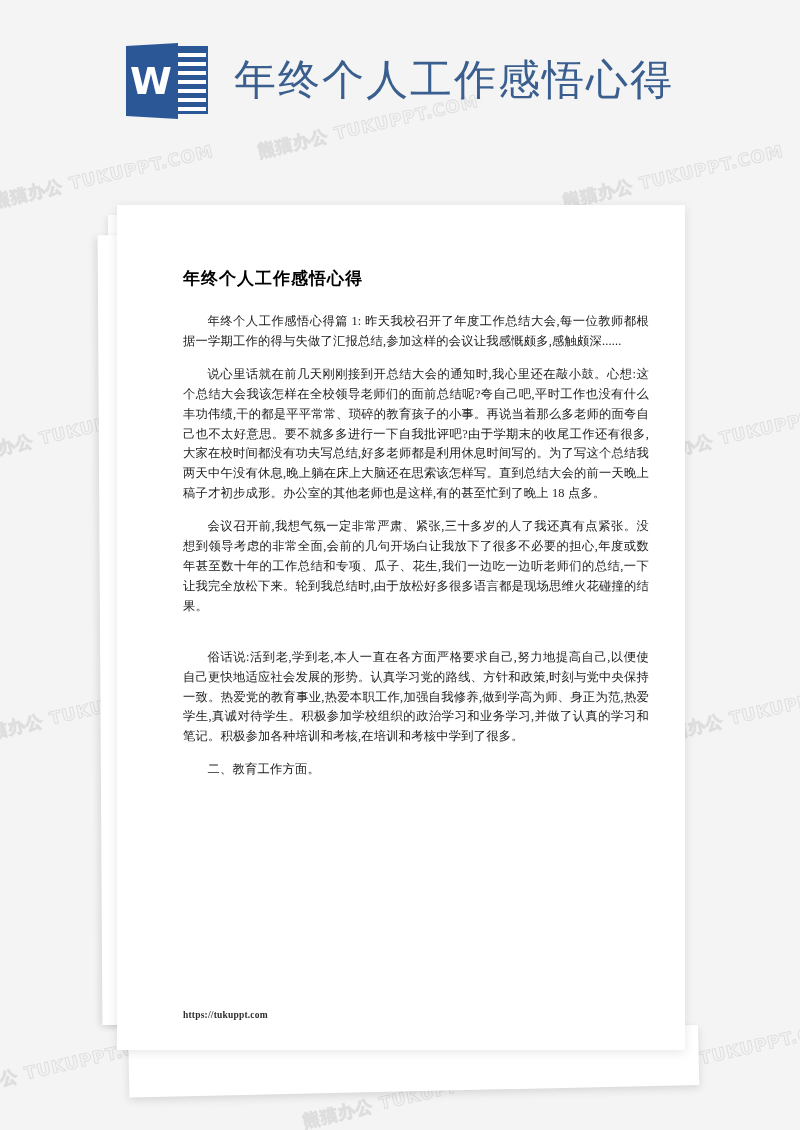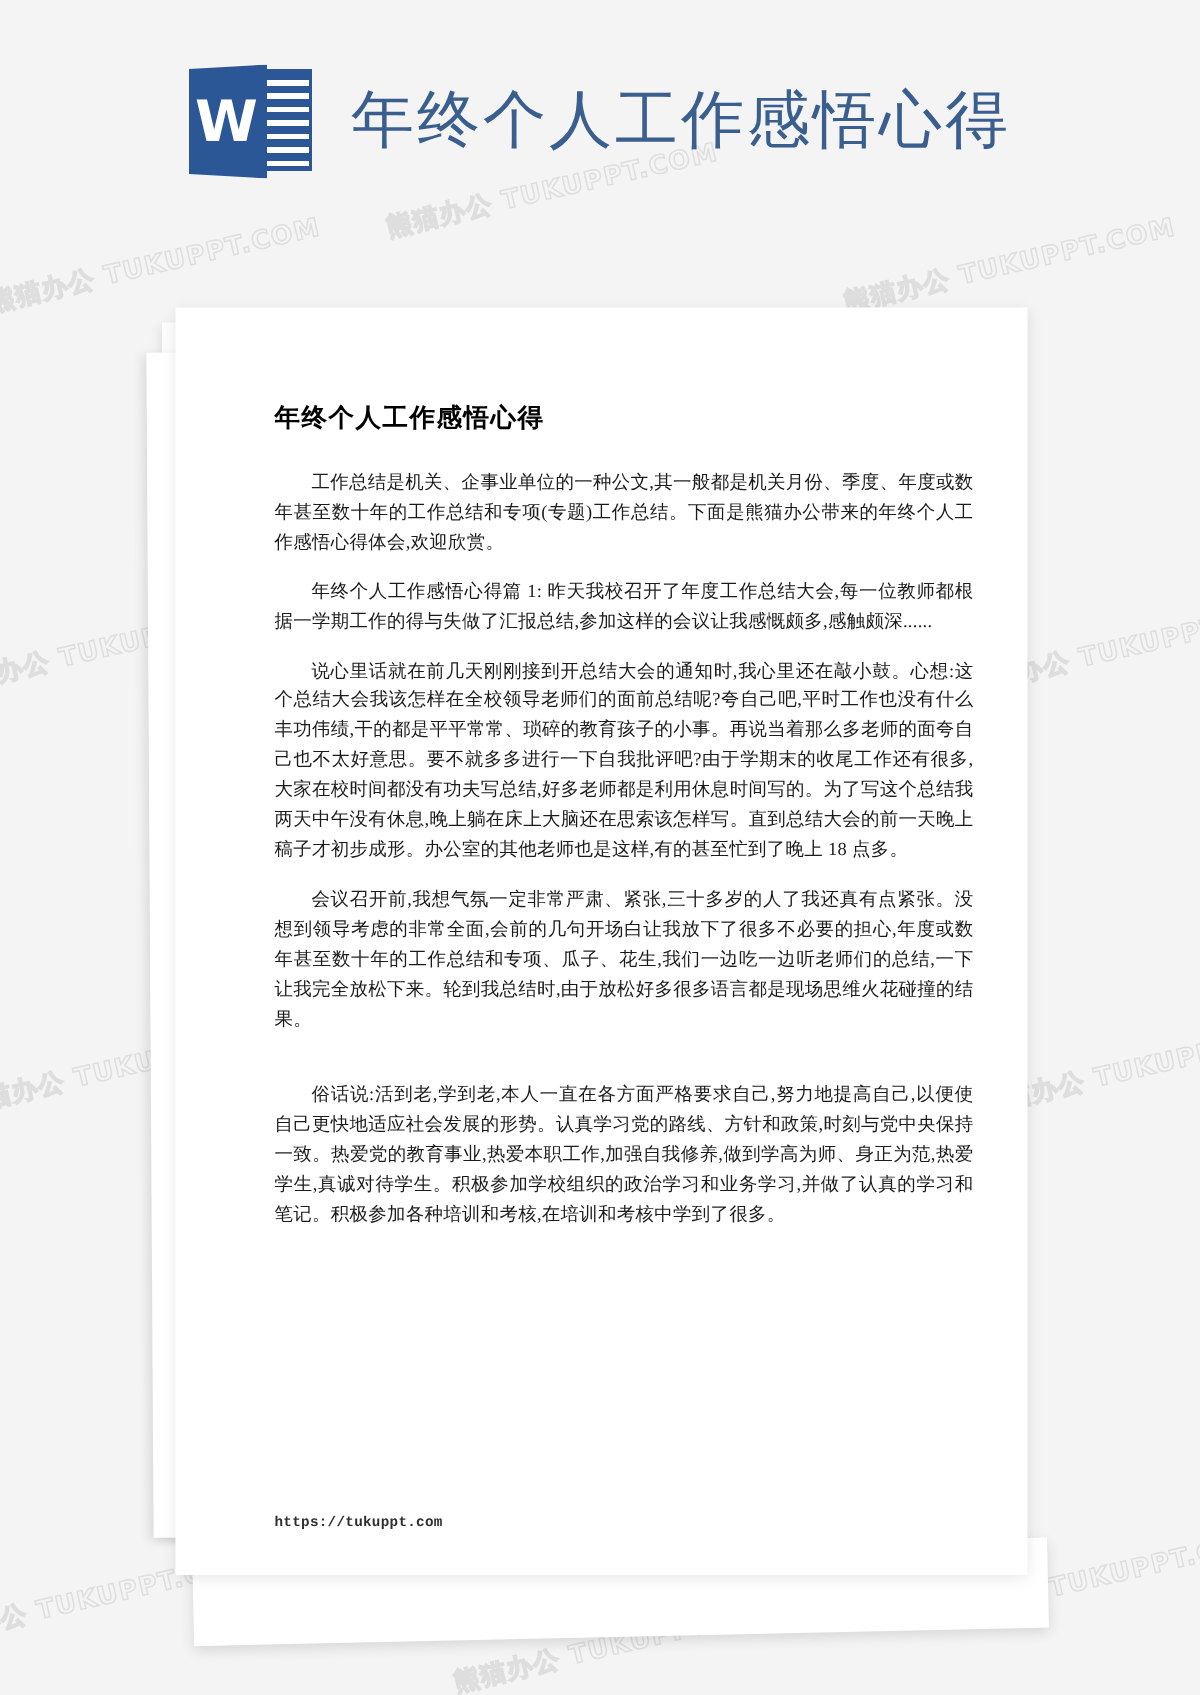--- a/index.html
+++ b/index.html
@@ -184,21 +184,21 @@
   }
   .para.heading-line {
     text-indent: 2em;
   }
   .spacer-lg { height: 18px; }
 
   .doc-footer {
     position: absolute;
     left: 66px;
     bottom: 30px;
-    font-family: Liberation Mono, monospace;
+    font-family: Liberation Serif, serif;
     font-size: 9.5px;
     font-weight: 700;
     color: #2e2e2e;
     letter-spacing: 0.2px;
   }
 </style>
 </head>
 <body>
 
 <div class="wm-layer">
@@ -230,23 +230,23 @@
 
 <div class="stack">
   <div class="sheet-back-left2"></div>
   <div class="sheet-back-left"></div>
   <div class="sheet-back-bottom"></div>
 
   <div class="sheet-main">
     <div class="doc">
       <h1 class="doc-title">年终个人工作感悟心得</h1>
 
-      <p class="para">工作总结是机关、企事业单位的一种公文,其一般都是机关月份、季度、年度或数年甚至数十年的工作总结和专项(专题)工作总结。下面是熊猫办公带来的年终个人工作感悟心得体会,欢迎欣赏。</p>
       <p class="para">年终个人工作感悟心得篇 1: 昨天我校召开了年度工作总结大会,每一位教师都根据一学期工作的得与失做了汇报总结,参加这样的会议让我感慨颇多,感触颇深......</p>
       <p class="para">说心里话就在前几天刚刚接到开总结大会的通知时,我心里还在敲小鼓。心想:这个总结大会我该怎样在全校领导老师们的面前总结呢?夸自己吧,平时工作也没有什么丰功伟绩,干的都是平平常常、琐碎的教育孩子的小事。再说当着那么多老师的面夸自己也不太好意思。要不就多多进行一下自我批评吧?由于学期末的收尾工作还有很多,大家在校时间都没有功夫写总结,好多老师都是利用休息时间写的。为了写这个总结我两天中午没有休息,晚上躺在床上大脑还在思索该怎样写。直到总结大会的前一天晚上稿子才初步成形。办公室的其他老师也是这样,有的甚至忙到了晚上 18 点多。</p>
       <p class="para">会议召开前,我想气氛一定非常严肃、紧张,三十多岁的人了我还真有点紧张。没想到领导考虑的非常全面,会前的几句开场白让我放下了很多不必要的担心,年度或数年甚至数十年的工作总结和专项、瓜子、花生,我们一边吃一边听老师们的总结,一下让我完全放松下来。轮到我总结时,由于放松好多很多语言都是现场思维火花碰撞的结果。</p>
       <div class="spacer-lg"></div>
       <p class="para">俗话说:活到老,学到老,本人一直在各方面严格要求自己,努力地提高自己,以便使自己更快地适应社会发展的形势。认真学习党的路线、方针和政策,时刻与党中央保持一致。热爱党的教育事业,热爱本职工作,加强自我修养,做到学高为师、身正为范,热爱学生,真诚对待学生。积极参加学校组织的政治学习和业务学习,并做了认真的学习和笔记。积极参加各种培训和考核,在培训和考核中学到了很多。</p>
+      <p class="para heading-line">二、教育工作方面。</p>
 
       <div class="doc-footer">https://tukuppt.com</div>
     </div>
   </div>
 </div>
 
 </body></html>

